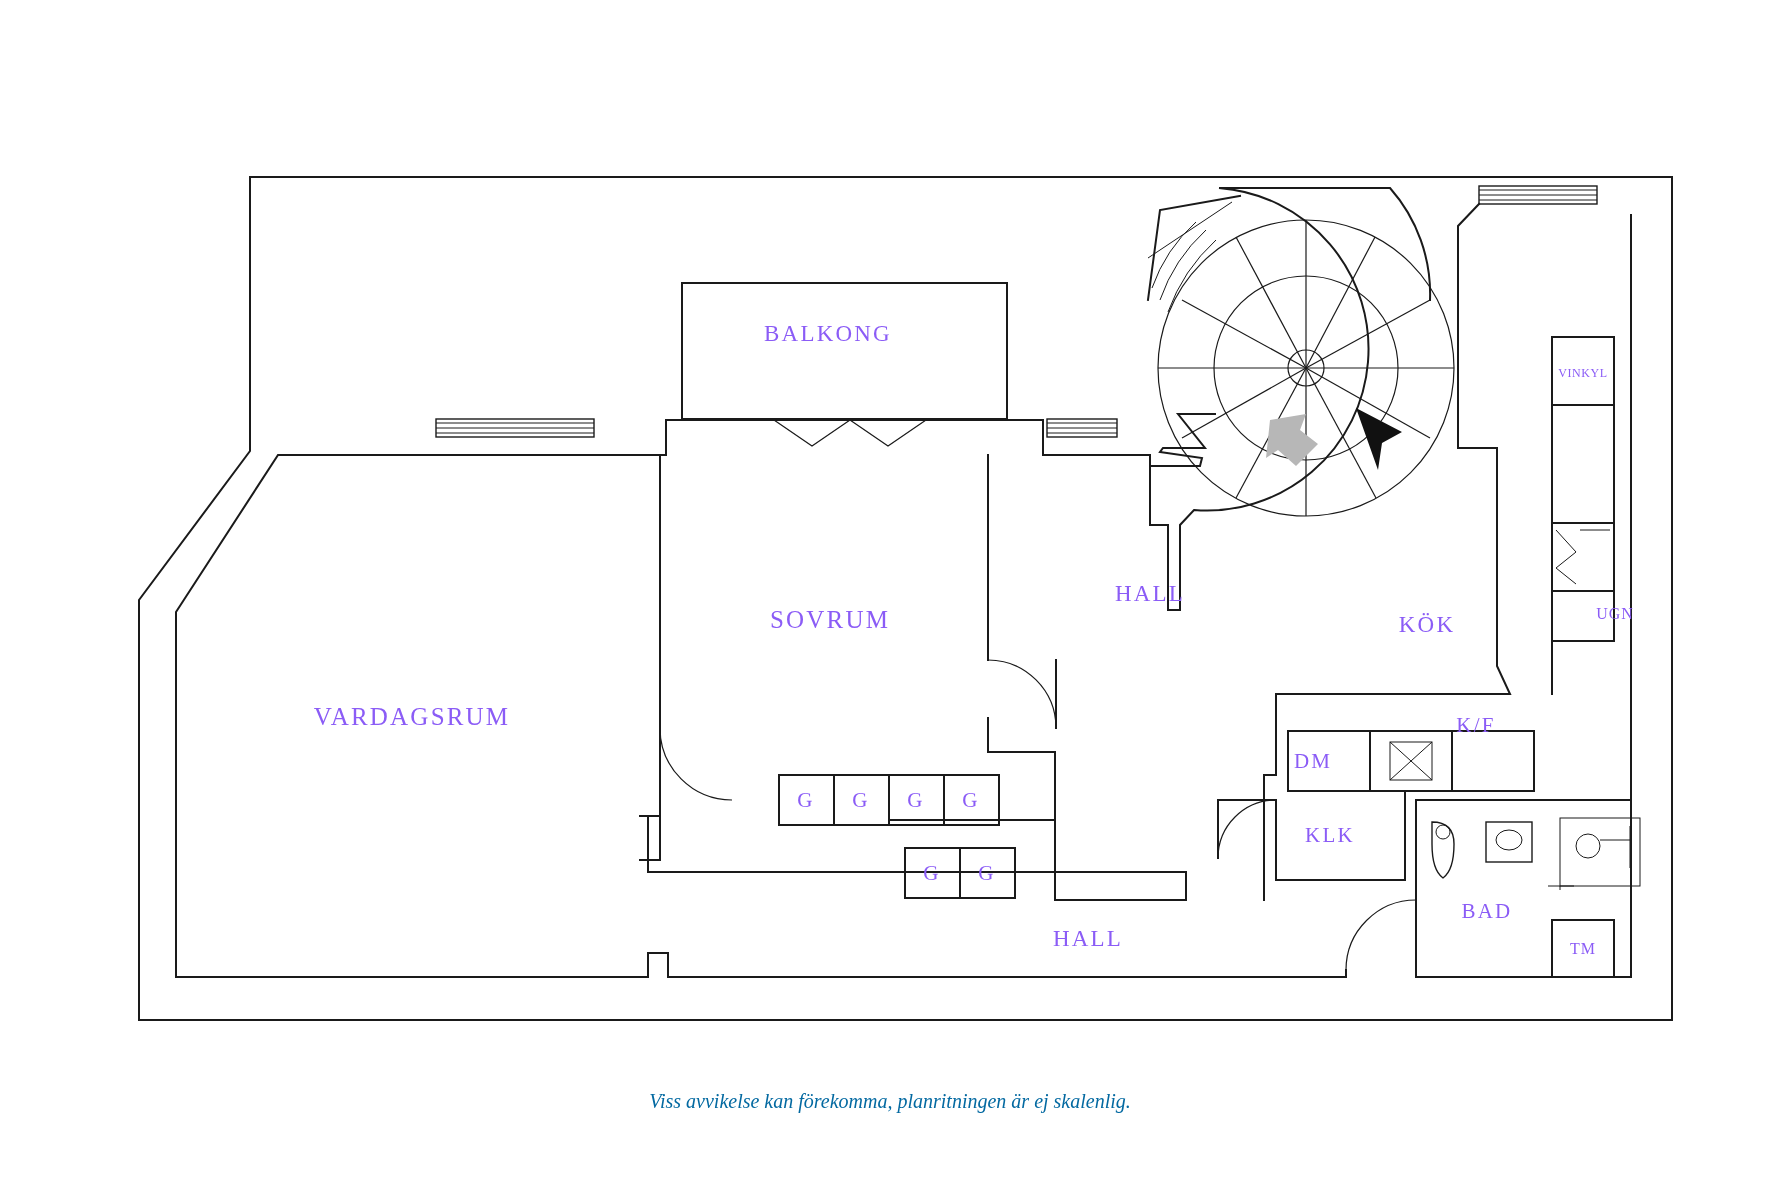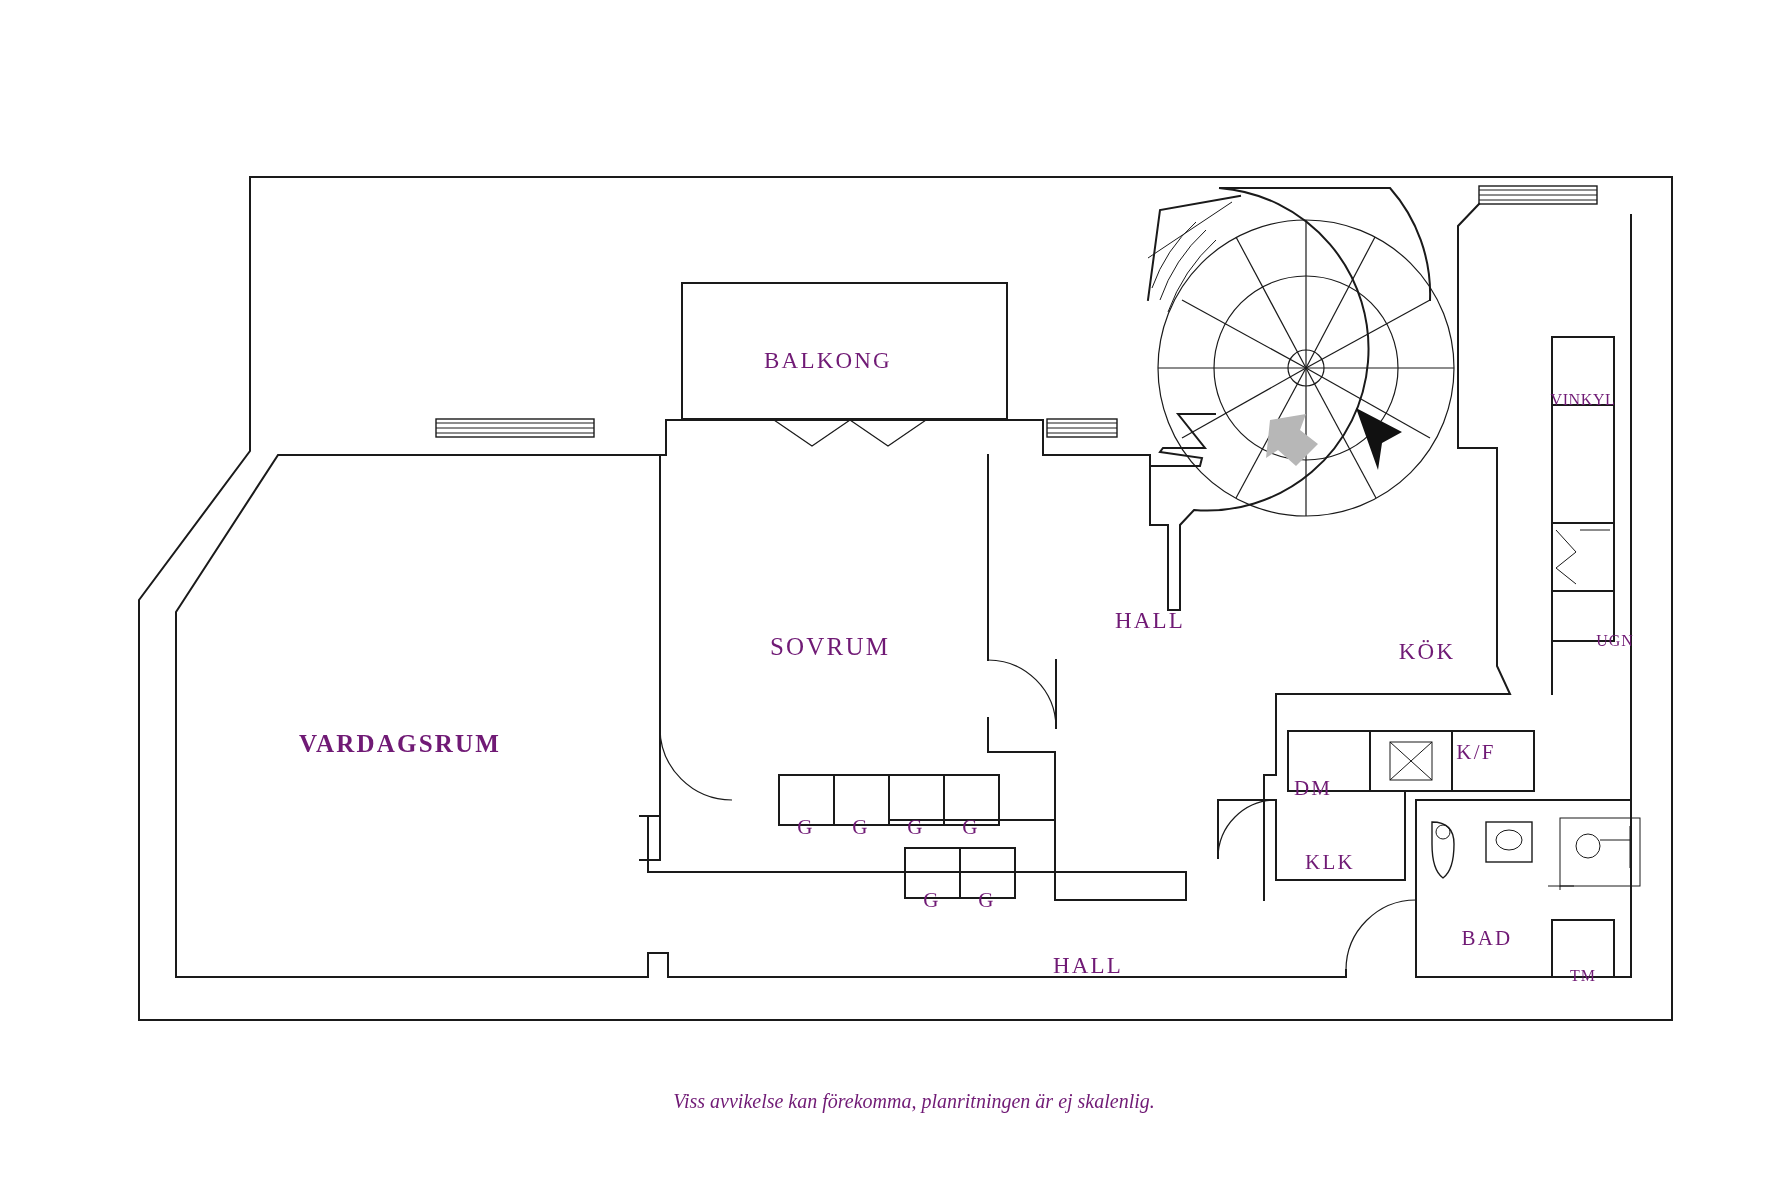--- a/index.html
+++ b/index.html
@@ -56,42 +56,40 @@
     stroke: none;
   }
   .arrow-grey {
     fill: #b7b7b7;
     stroke: none;
   }
   .room-label {
     position: absolute;
     font-family: "Liberation Serif", serif;
     letter-spacing: 2.2px;
-    color: #701a75;
+    color: #8b5cf6;
     white-space: nowrap;
     transform: translate(-50%, -50%);
     pointer-events: none;
-    margin-top: 27px;
   }
   .room-label.lg { font-size: 25px; }
   .room-label.md { font-size: 23px; }
   .room-label.sm { font-size: 21px; }
   .room-label.xs { font-size: 16px; letter-spacing: 1px; }
-  .room-label.tiny { font-size: 16px; letter-spacing: 0.6px; }
+  .room-label.tiny { font-size: 12px; letter-spacing: 0.6px; }
   .footnote {
     position: absolute;
     left: 50%;
     top: 1090px;
     transform: translateX(-50%);
     font-family: "Liberation Serif", serif;
     font-style: italic;
     font-size: 20px;
-    color: #701a75;
+    color: #0369a1;
     white-space: nowrap;
-    margin-left: 24px;
   }
 </style>
 </head>
 <body>
 
 <div id="floorplan-root">
 
   <svg id="plan" viewBox="0 0 1780 1187">
 
     <path class="wall" d="M 139 1020
@@ -285,21 +283,21 @@
         <path d="M 1148 258 L 1232 202"></path>
       </g>
       <path class="wall" d="M 1148 300 L 1160 210 L 1240 196"></path>
     </g>
 
     <path class="arrow-dark" d="M 1356 408 L 1402 432 L 1382 443 L 1378 470 Z"></path>
     <path class="arrow-grey" d="M 1270 420 L 1306 414 L 1300 430 L 1318 444 L 1296 466 L 1278 450 L 1266 458 Z"></path>
 
   </svg>
 
-  <div class="room-label lg" style="left:400px; top:717px;font-weight:bold;">VARDAGSRUM</div>
+  <div class="room-label lg" style="left:412px; top:717px;">VARDAGSRUM</div>
   <div class="room-label lg" style="left:830px; top:620px;font-family:Liberation Serif, serif;">SOVRUM</div>
   <div class="room-label md" style="left:828px; top:334px;">BALKONG</div>
   <div class="room-label md" style="left:1150px; top:594px;">HALL</div>
   <div class="room-label md" style="left:1088px; top:939px;">HALL</div>
   <div class="room-label md" style="left:1427px; top:625px;text-align:center;">KÖK</div>
   <div class="room-label sm" style="left:1487px; top:911px;">BAD</div>
   <div class="room-label sm" style="left:1330px; top:835px;">KLK</div>
 
   <div class="room-label sm" style="left:1313px; top:761px;">DM</div>
   <div class="room-label sm" style="left:1476px; top:725px;">K/F</div>

